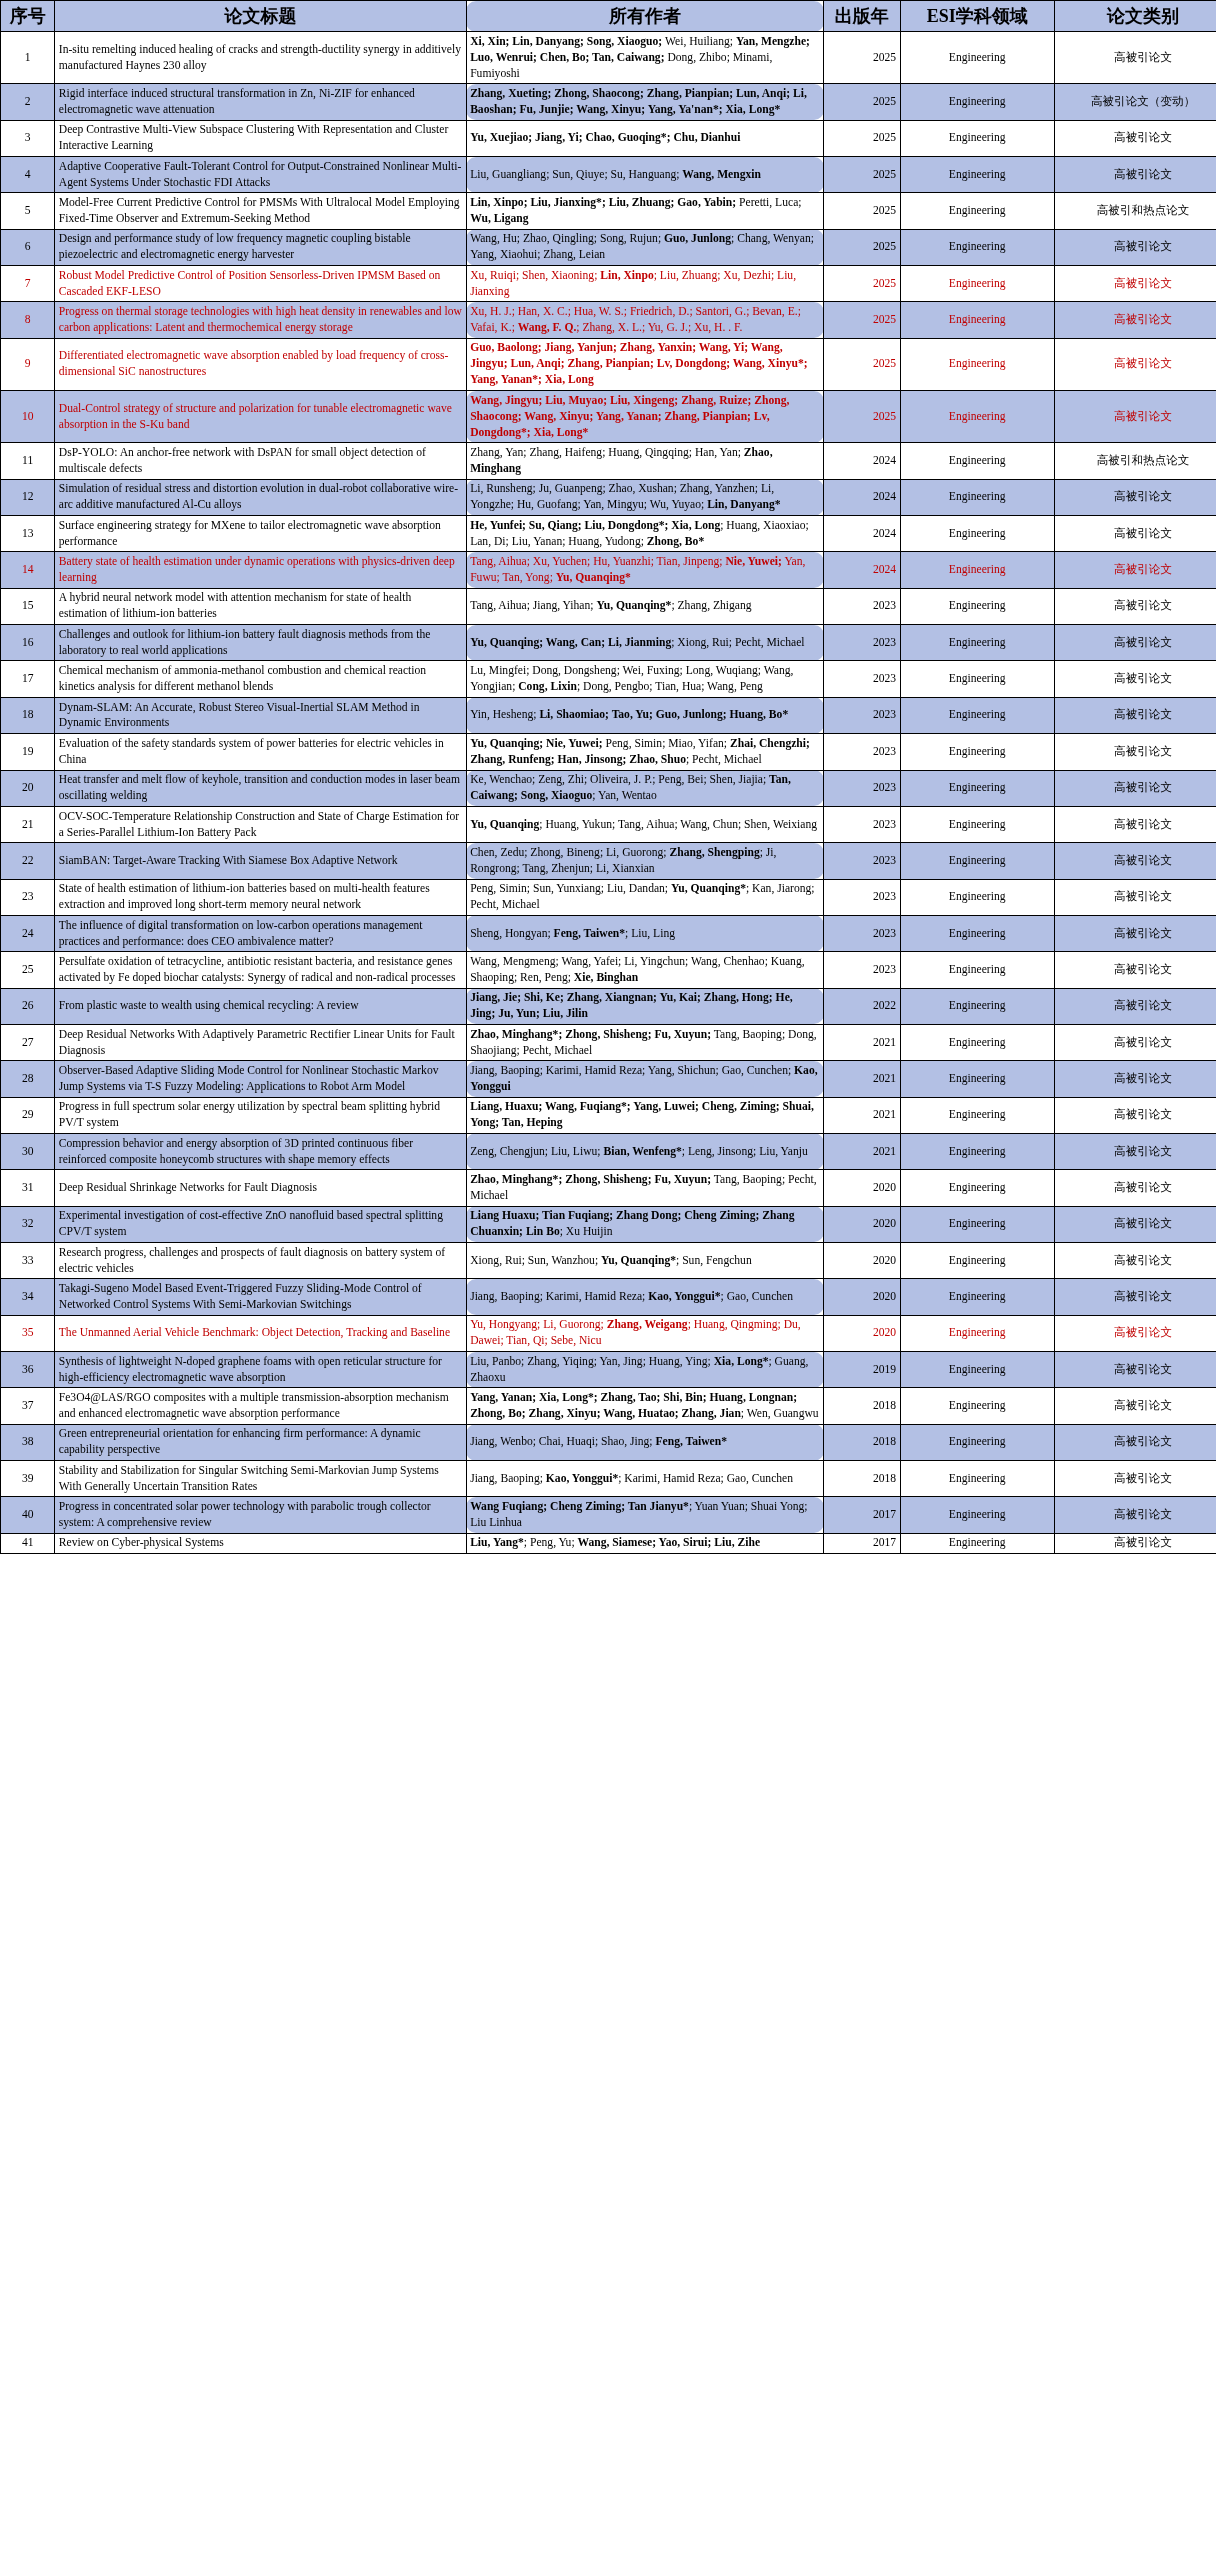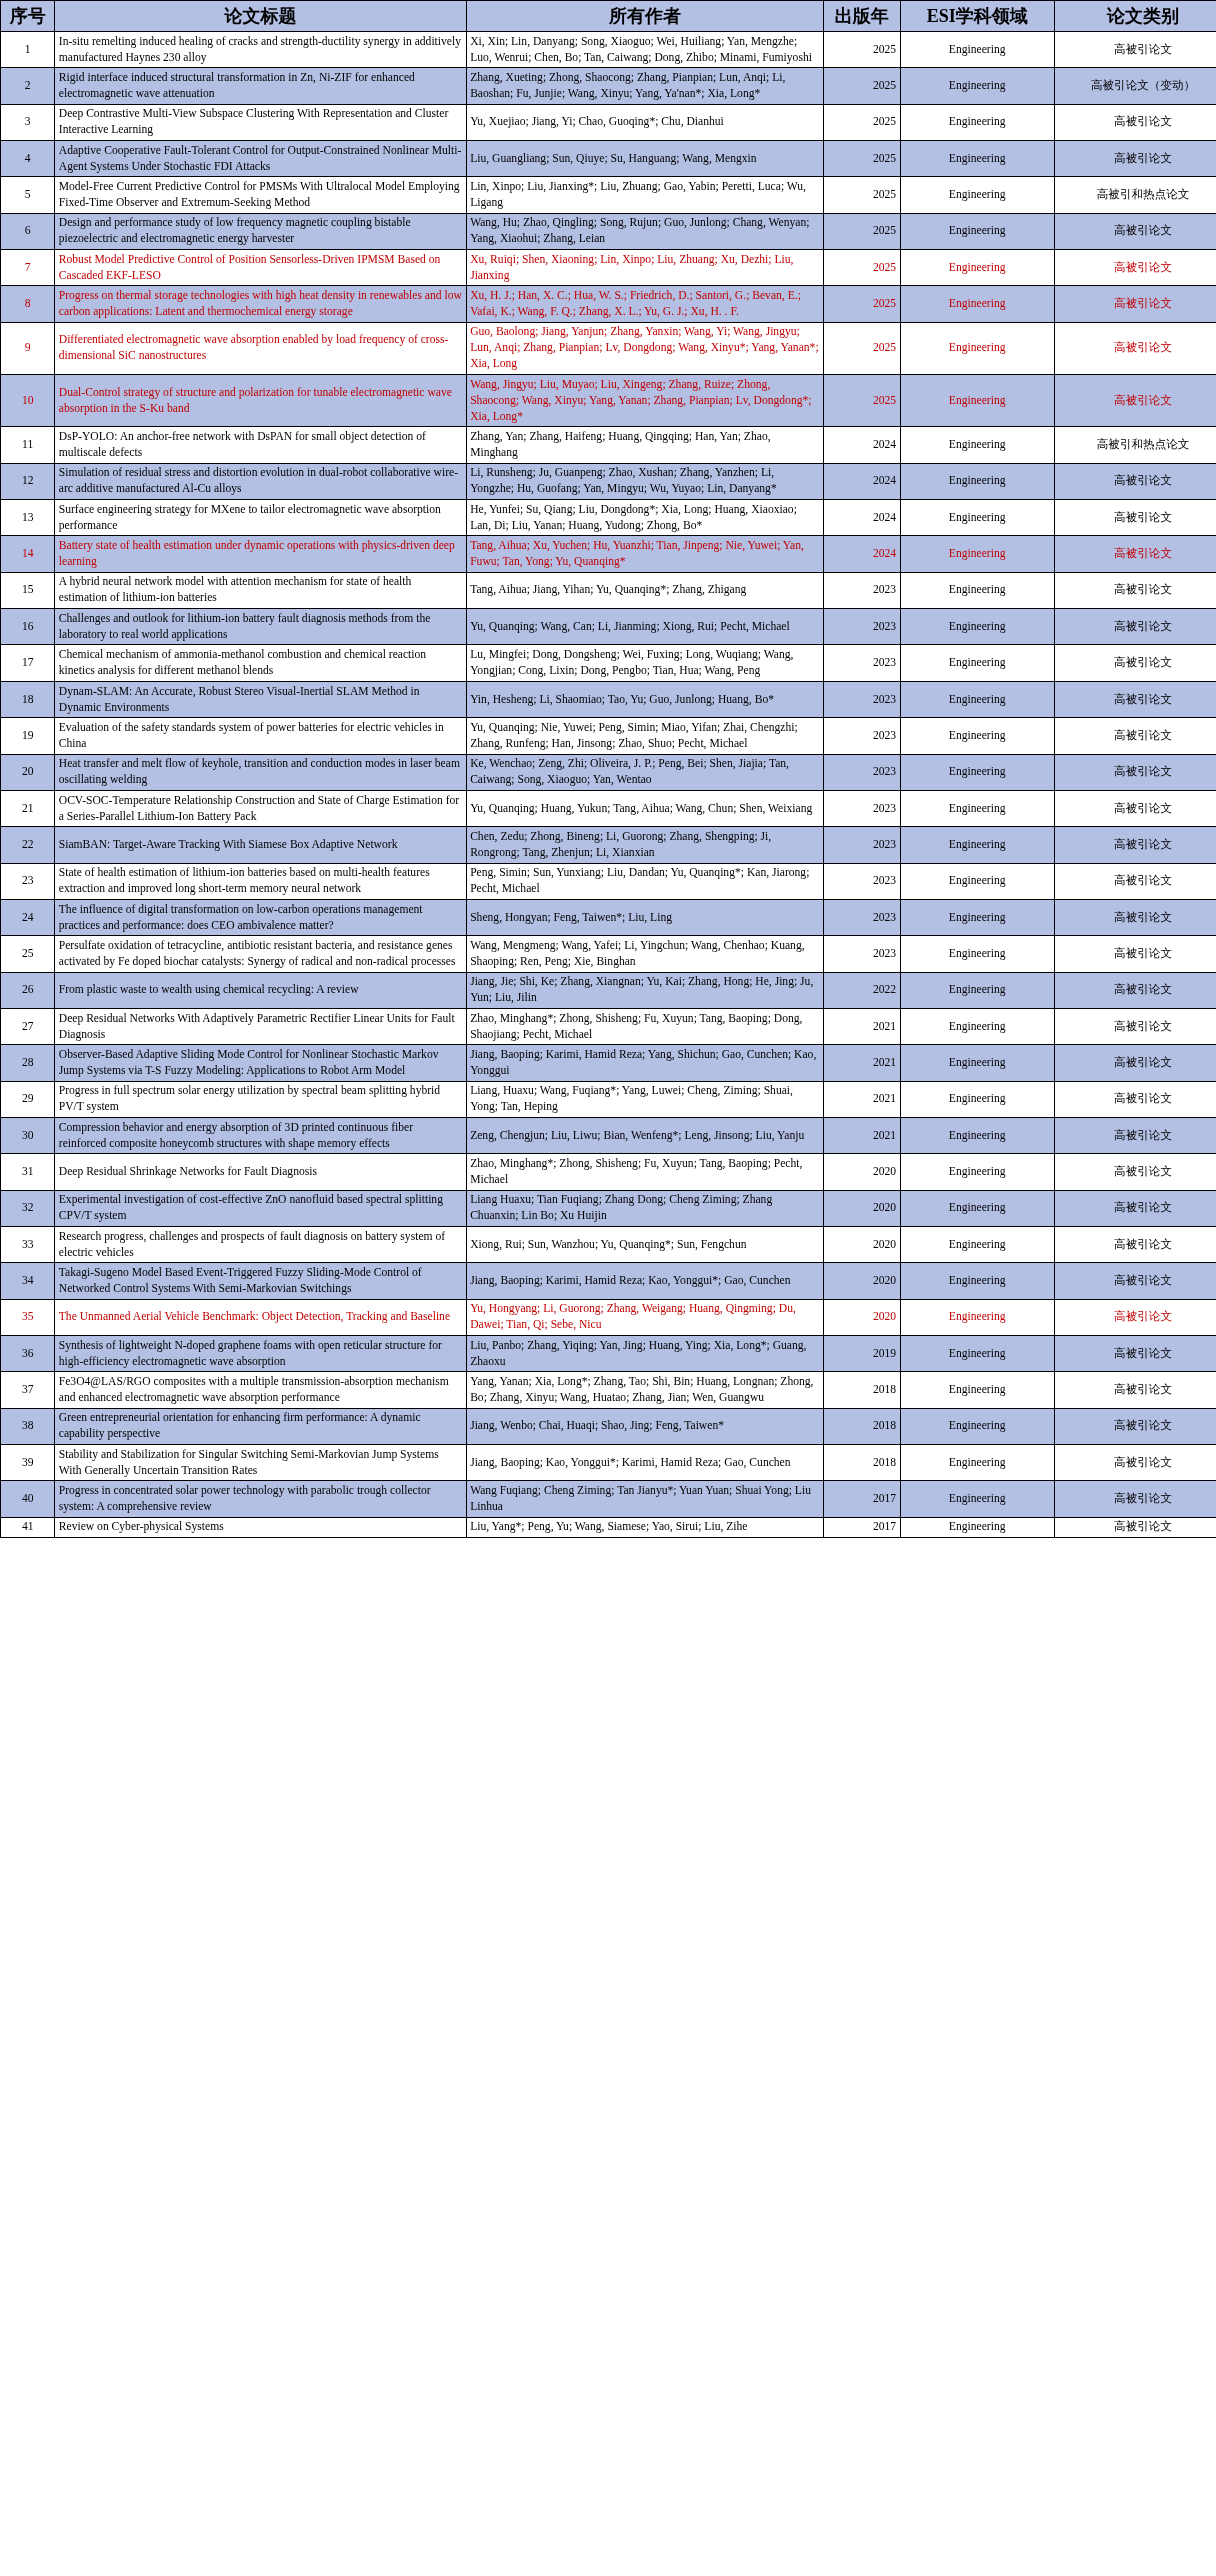--- a/index.html
+++ b/index.html
@@ -4,27 +4,27 @@
 <style>
   html,body{margin:0;padding:0;background:#ffffff;}
   body{font-family:"Liberation Serif","DejaVu Serif",serif;color:#000;}
   .paper-table{width:1216px;border-collapse:collapse;table-layout:fixed;
     border:1.7px solid #000;}
   .paper-table td,.paper-table th{border:0.9px solid #000;vertical-align:middle;
     font-size:11.6px;line-height:1.38;padding:1.7px 3.4px;word-wrap:break-word;}
   .paper-table th{font-size:18px;font-weight:bold;padding:2.6px 1.7px;text-align:center;}
   .col-no{width:50px;text-align:center;}
   .col-title{width:407px;text-align:left;}
-  .col-authors{width:353px;text-align:left;}
+  .col-authors{width:353px;text-align:left;border-radius:10px;}
   .col-year{width:72px;text-align:right;}
   .col-field{width:150px;text-align:center;}
   .col-cat{width:173px;text-align:center;font-size:12px;}
   tr.stripe td, thead th{background:#b3c0e4;}
   tr.redrow td{color:#c00000;}
-  .b{font-weight:normal;}
+  .b{font-weight:bold;}
 </style>
 </head>
 <body>
 
 <table class="paper-table">
   <thead>
     <tr id="header-row">
         <th class="col-no">序号</th>
         <th class="col-title">论文标题</th>
         <th class="col-authors">所有作者</th>

